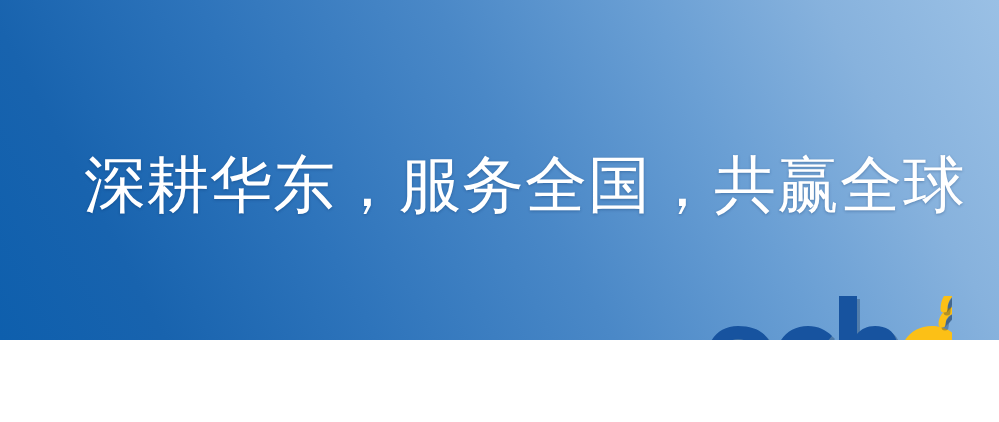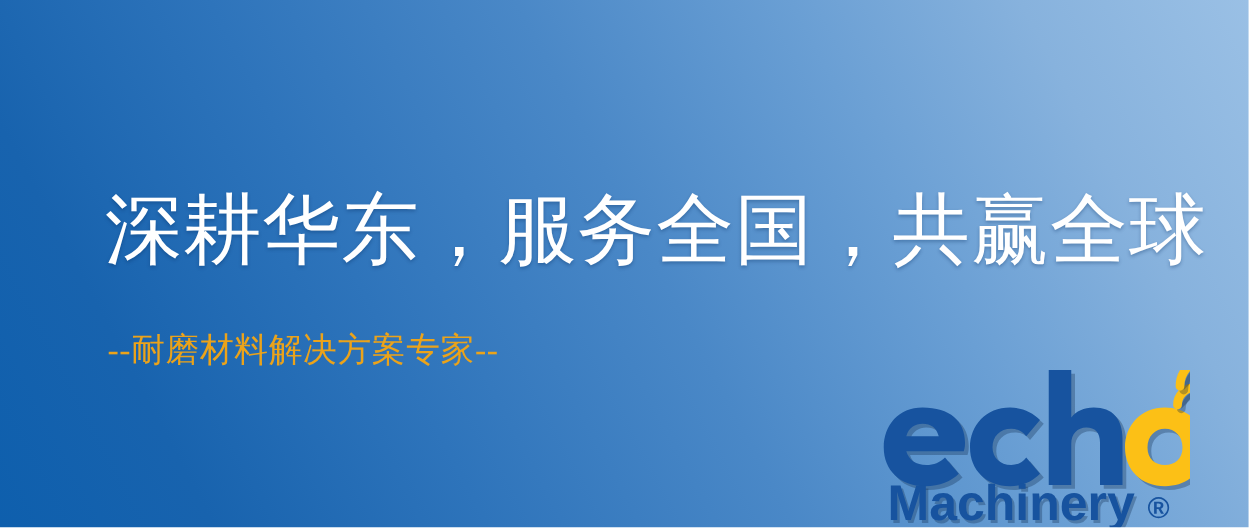--- a/index.html
+++ b/index.html
@@ -3,21 +3,21 @@
 <meta charset="utf-8">
 <style>
   * { margin:0; padding:0; box-sizing:border-box; }
   html, body {
     width:999px; height:422px;
     overflow:hidden;
     font-family:"Liberation Sans", sans-serif;
   }
   #banner {
     position:relative;
-    width:999px; height:422px;
+    width:999px; height:340px;
     background:linear-gradient(62deg,
        #0e5fad 0%,
        #1863ae 14%,
        #2e74bb 32%,
        #4a88c7 52%,
        #6a9fd4 70%,
        #87b2dd 85%,
        #9ac0e5 100%);
     overflow:hidden;
     text-align:center;
@@ -59,21 +59,20 @@
   .logo-gold   { fill:#fcc016; }
   .logo-shadow { fill:rgba(10,35,70,0.30); }
 </style>
 </head>
 <body>
 
 <div id="banner">
 
   <div id="headline">深耕华东，服务全国，共赢全球</div>
 
-  <div id="subtitle">--耐磨材料解决方案专家--</div>
 
   <div id="logo">
     <svg width="248" height="126" viewBox="0 0 248 126" xmlns="http://www.w3.org/2000/svg">
 
       <g class="logo-shadow" transform="translate(3,3)">
         <path d="M34 30 C15 30 3 44 3 62 C3 80 16 93 36 93 C48 93 57 89 63 83 L52 70 C48 74 43 76 37 76 C29 76 23 72 21 65 L67 65 C68 62 68 60 68 58 C68 41 56 30 34 30 Z M21 53 C23 46 28 43 34 43 C41 43 45 46 47 53 Z"></path>
         <path d="M104 30 C85 30 72 44 72 62 C72 80 85 93 104 93 C114 93 122 89 128 83 L117 70 C114 74 110 76 105 76 C96 76 90 70 90 62 C90 53 96 47 105 47 C110 47 114 49 117 53 L128 40 C122 34 114 30 104 30 Z"></path>
         <path d="M135 0 L153 0 L153 38 C157 33 163 30 171 30 C186 30 194 39 194 55 L194 92 L176 92 L176 58 C176 50 172 46 165 46 C158 46 153 51 153 59 L153 92 L135 92 Z"></path>
       </g>
 

